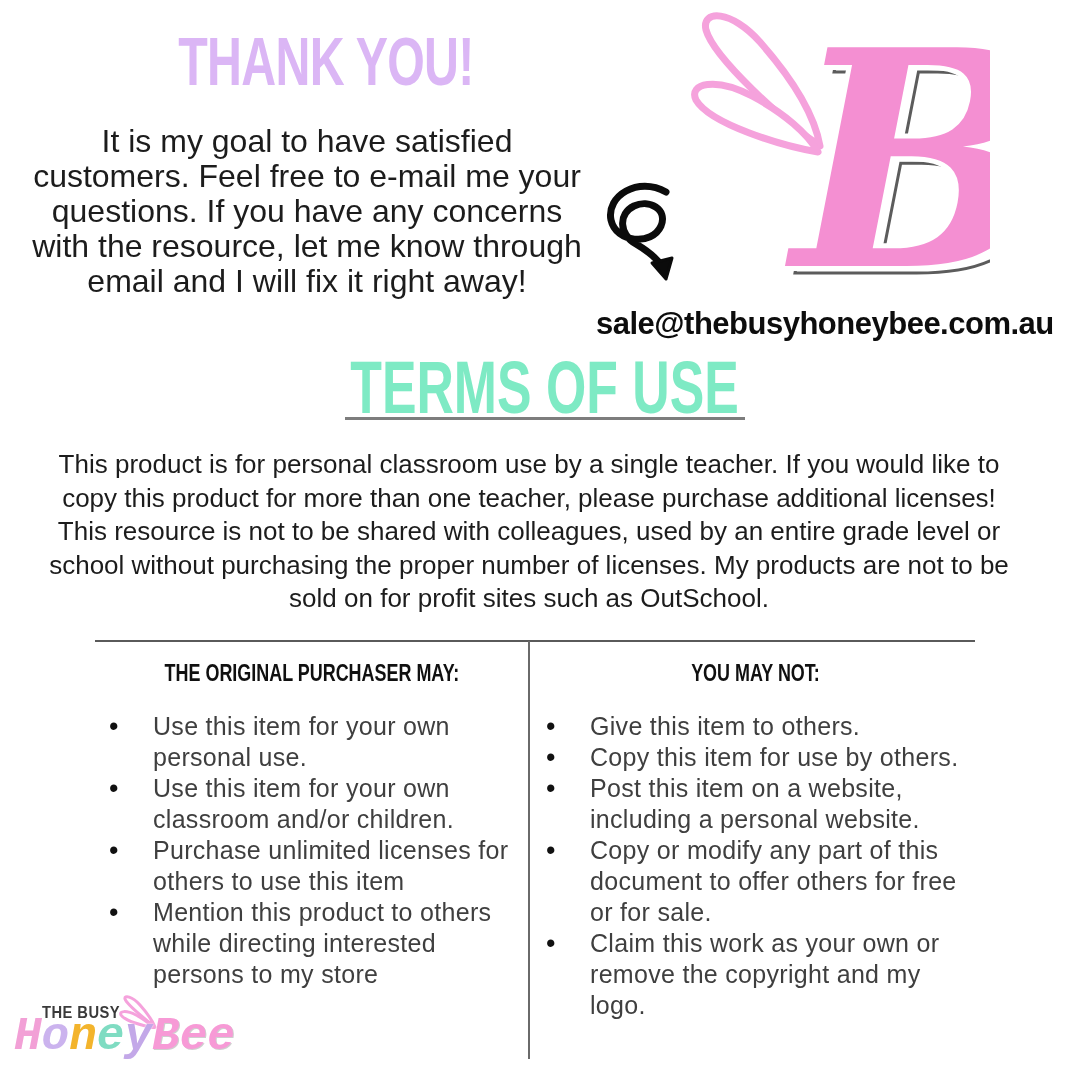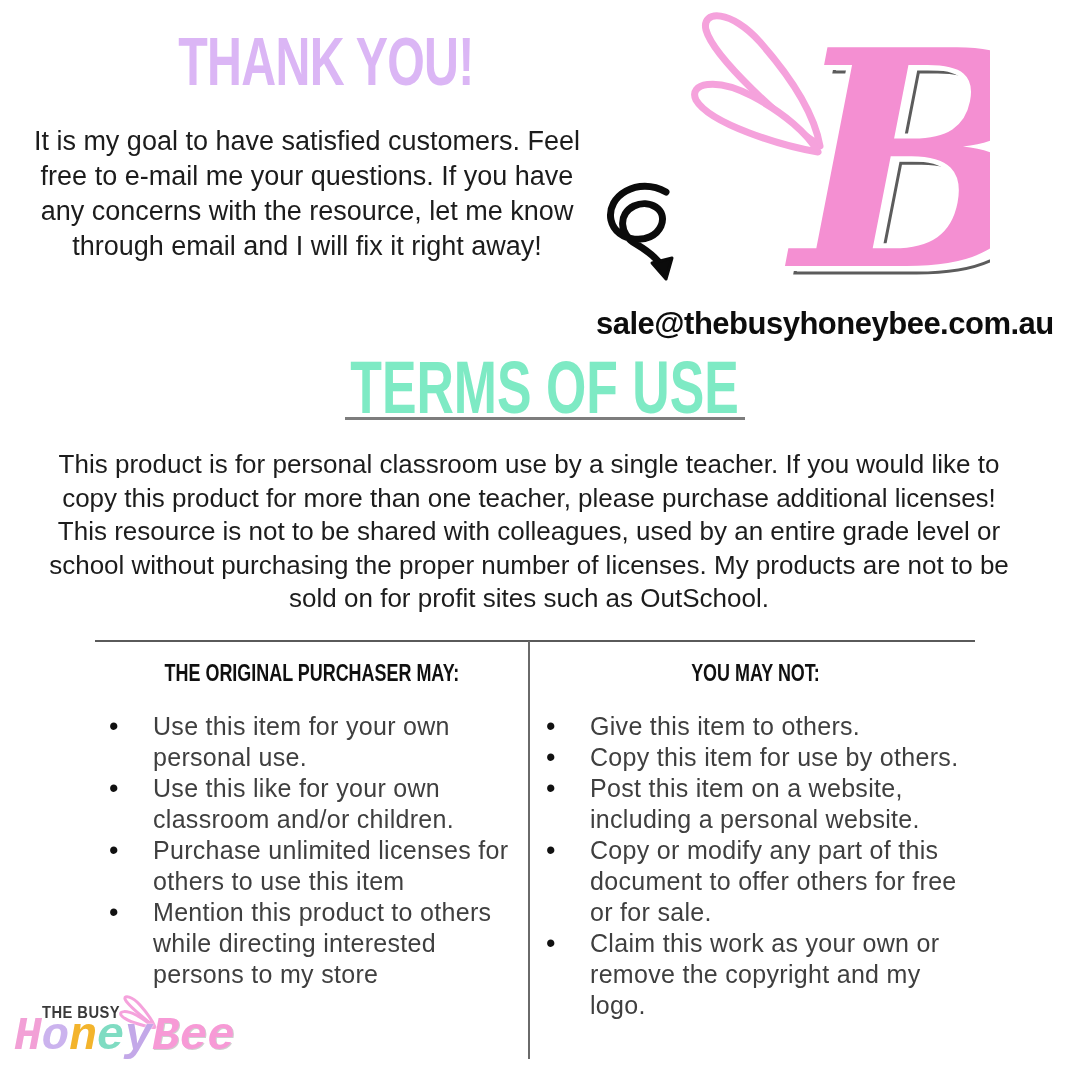--- a/index.html
+++ b/index.html
@@ -8,21 +8,21 @@
     font-family:"Liberation Sans", sans-serif;color:#161616;overflow:hidden;
   }
   .abs{position:absolute;}
   .cond{display:inline-block;transform:scaleX(0.70);transform-origin:center;white-space:nowrap;}
   .cond80{display:inline-block;transform:scaleX(0.78);transform-origin:center;white-space:nowrap;}
 
   
   .thank-title{top:22px;left:16px;width:620px;text-align:center;
     font-size:69px;font-weight:700;color:#DBB6F5;letter-spacing:-1px;}
   .intro-text{top:124px;left:28px;width:558px;text-align:center;
-    font-size:27px;line-height:35px;color:#1c1c1c;}
+    font-size:32px;line-height:35px;color:#1c1c1c;}
 
   
   .arrow-wrap{top:176px;left:592px;width:94px;height:110px;}
 
   
   .b-logo{top:0px;left:684px;width:306px;height:305px;}
   .b-glyph{font-family:"DejaVu Serif", serif;font-style:italic;font-weight:700;}
 
   
   .email-line{top:306px;left:596px;width:452px;text-align:center;
@@ -111,21 +111,21 @@
   <h3 class="col-heading">
     <span class="cond80">THE ORIGINAL PURCHASER MAY:</span>
   </h3>
   <ul class="license-list">
     <li>
       <span class="li-bullet"></span>
       <span class="li-text">Use this item for your own personal use.</span>
     </li>
     <li>
       <span class="li-bullet"></span>
-      <span class="li-text">Use this like for your own classroom and/or children.</span>
+      <span class="li-text">Use this item for your own classroom and/or children.</span>
     </li>
     <li>
       <span class="li-bullet"></span>
       <span class="li-text">Purchase unlimited licenses for others to use this item</span>
     </li>
     <li>
       <span class="li-bullet"></span>
       <span class="li-text">Mention this product to others while directing interested persons to my store</span>
     </li>
   </ul>

